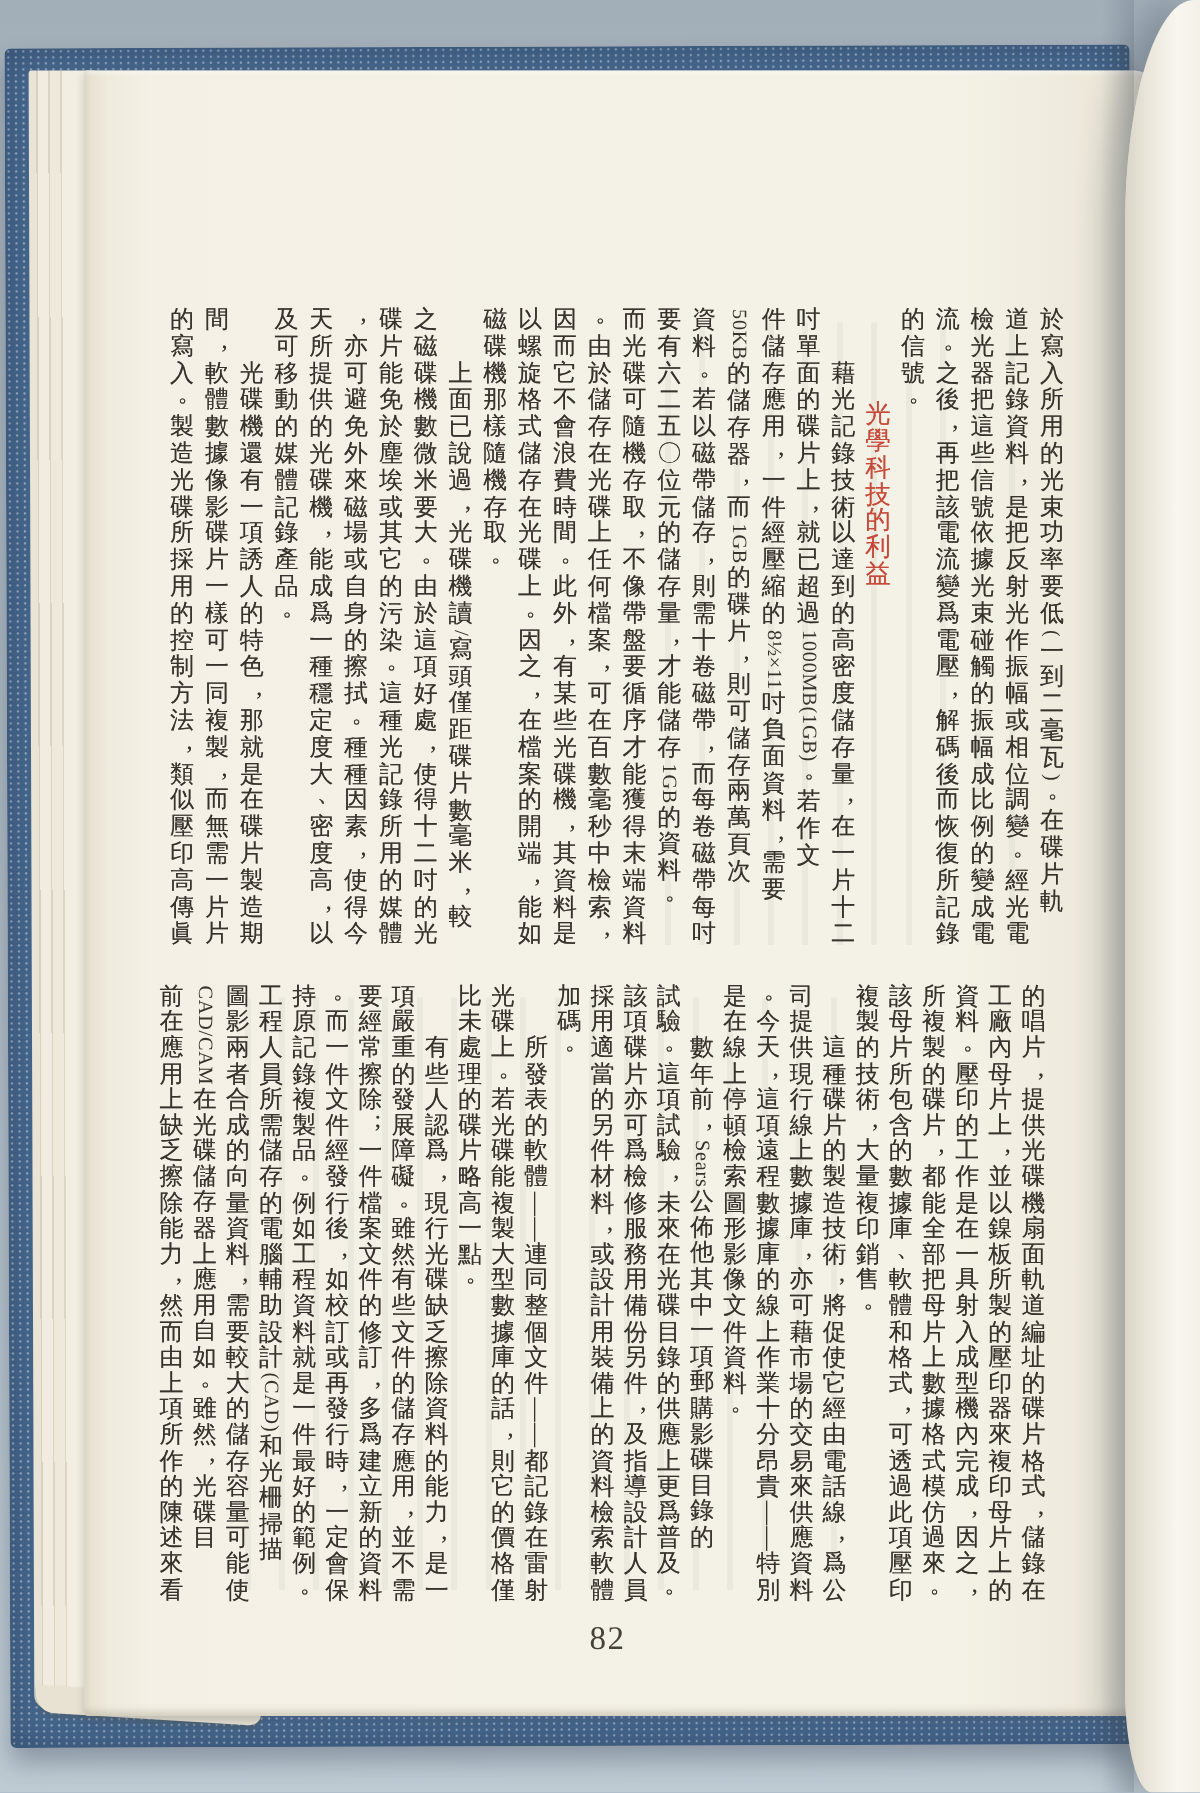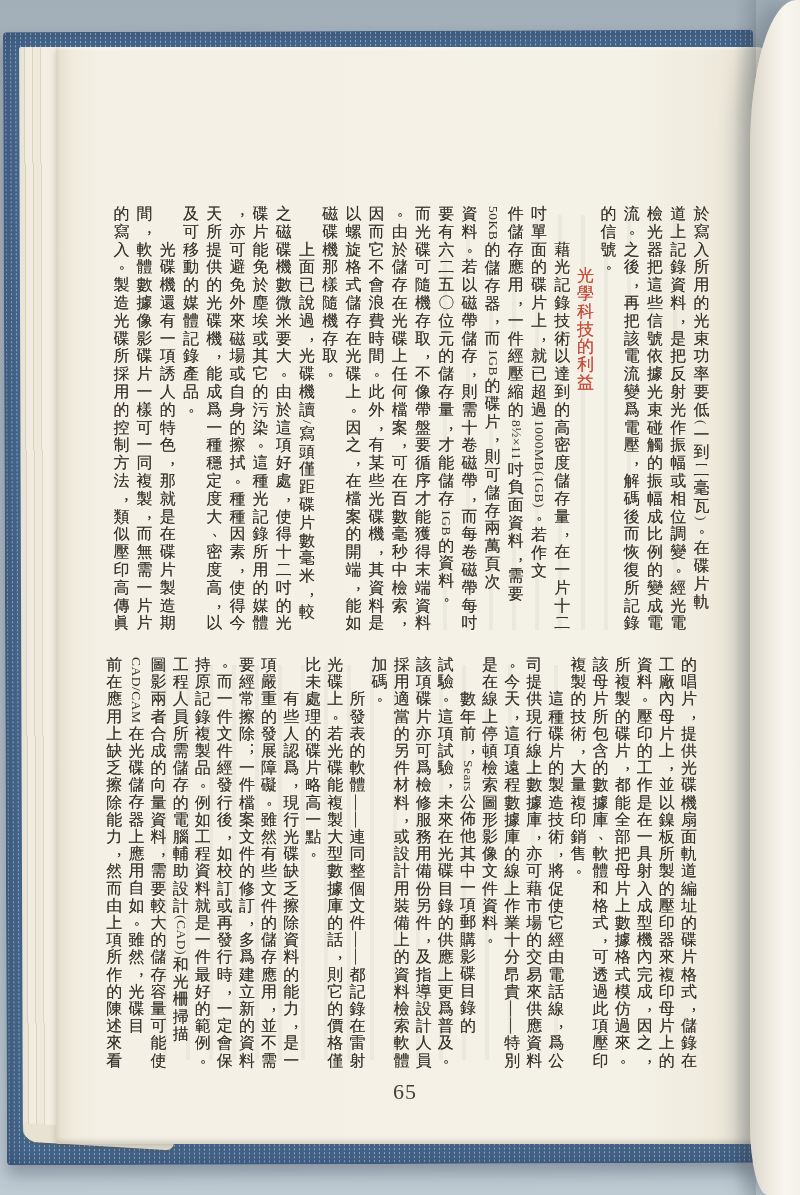--- a/index.html
+++ b/index.html
@@ -1335,14 +1335,14 @@
         <span class="ch">所</span>
         <span class="ch">作</span>
         <span class="ch">的</span>
         <span class="ch">陳</span>
         <span class="ch">述</span>
         <span class="ch">來</span>
         <span class="ch">看</span>
       </div>
     </div>
 
-  <div class="pagenum">65</div>
+  <div class="pagenum">82</div>
 </div>
 
 </body></html>

